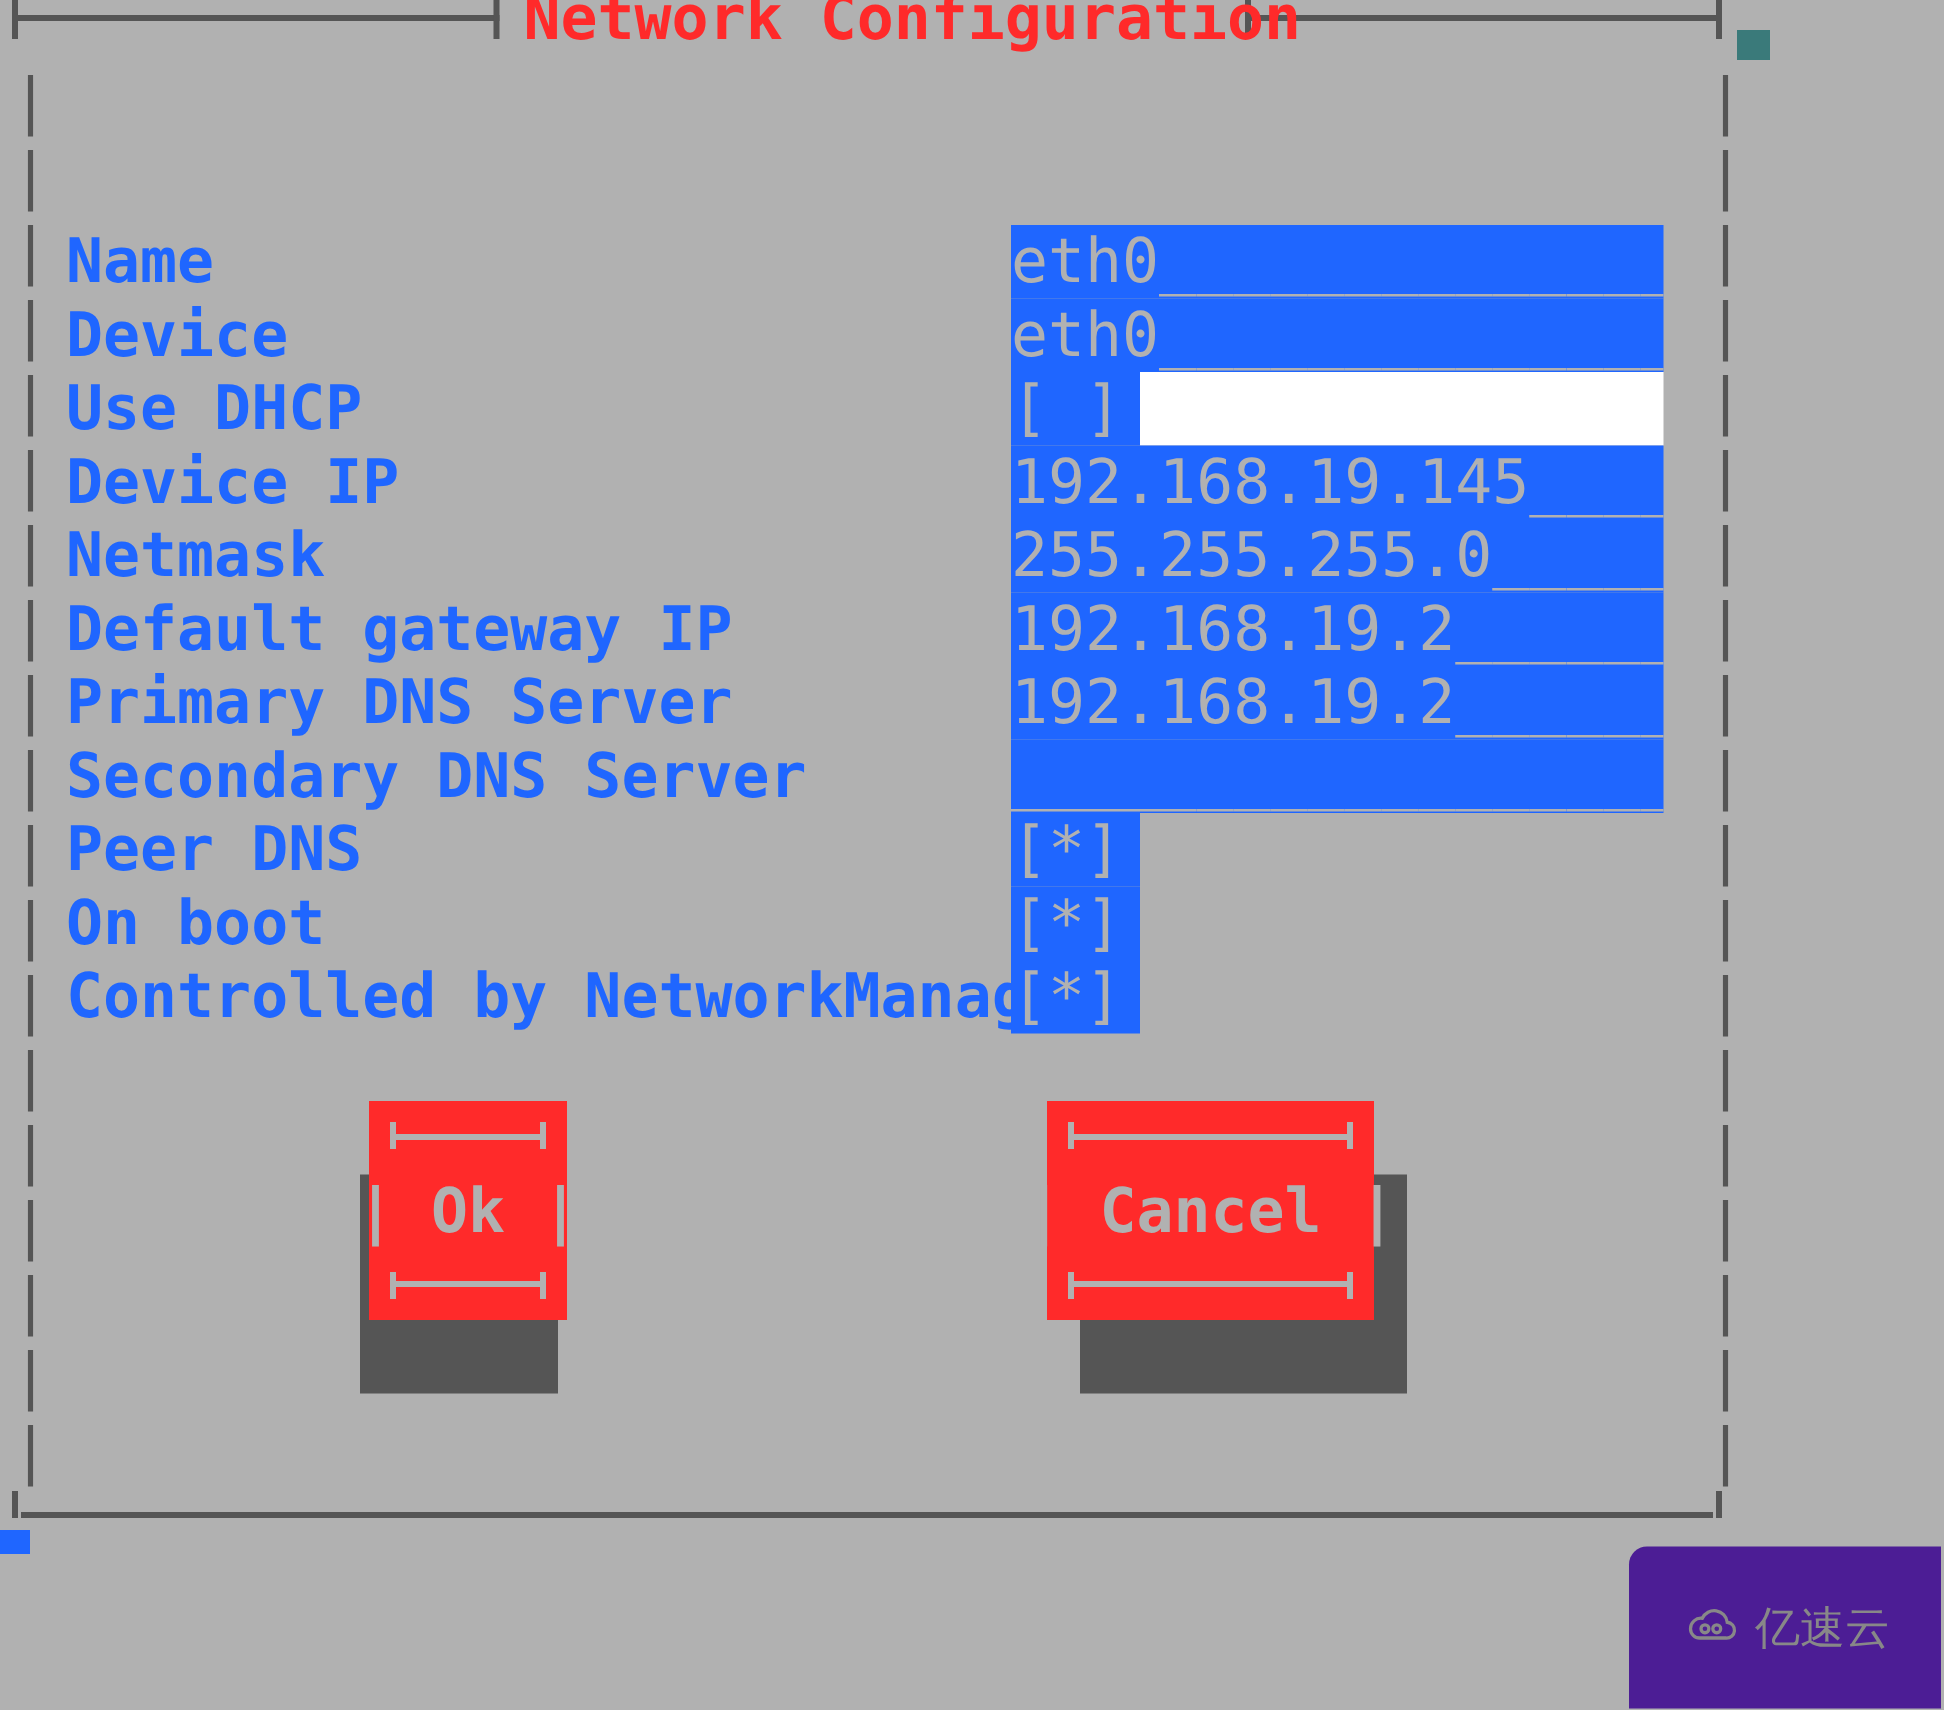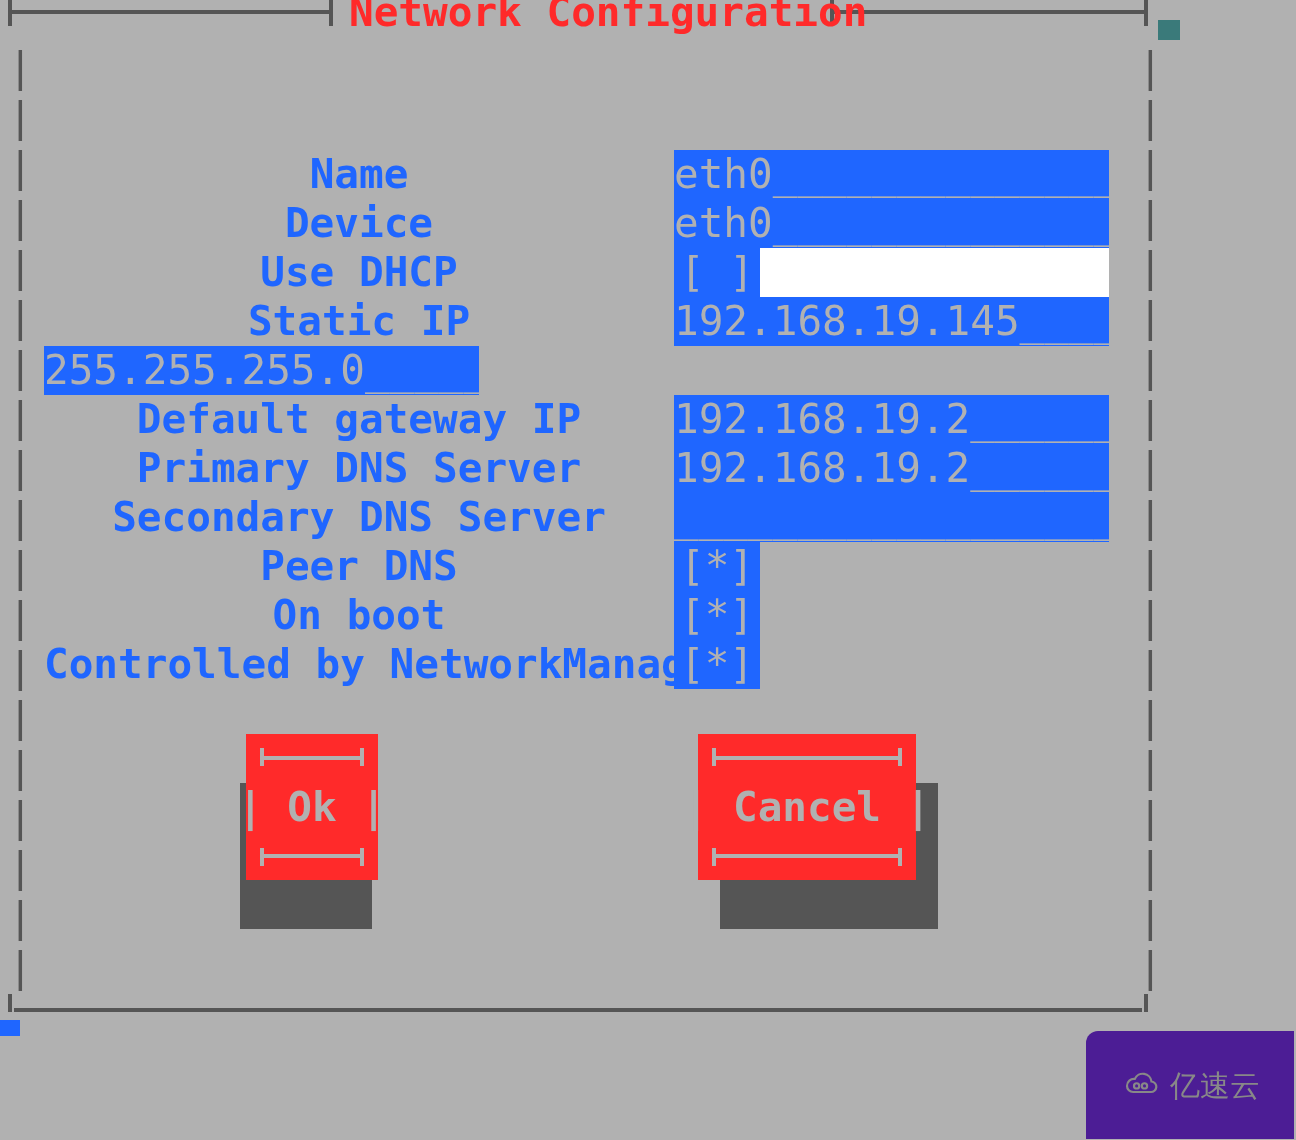--- a/index.html
+++ b/index.html
@@ -74,21 +74,20 @@
   .form {
     position: absolute;
     left: 44px;
     top: 150px;
     width: 1070px;
   }
   .row {
     display: flex;
     height: 49px;
     align-items: center;
-    text-align: center;
   }
   .label {
     width: 630px;
     color: #1f66ff;
     font-weight: bold;
     white-space: pre;
   }
   .field {
     background: #1f66ff;
     color: #b1b1b1;
@@ -240,25 +239,26 @@
     <div class="field">eth0________________</div>
   </div>
 
   <div class="row">
     <div class="label">Use DHCP</div>
     <div class="cbx">[ ]</div>
     <div class="cbx-empty-right"></div>
   </div>
 
   <div class="row">
-    <div class="label">Static IP</div>
+    <div class="label">Device IP</div>
     <div class="field">192.168.19.145______</div>
   </div>
 
   <div class="row">
+    <div class="label">Netmask</div>
     <div class="field">255.255.255.0_______</div>
   </div>
 
   <div class="row">
     <div class="label">Default gateway IP</div>
     <div class="field">192.168.19.2________</div>
   </div>
 
   <div class="row">
     <div class="label">Primary DNS Server</div>

